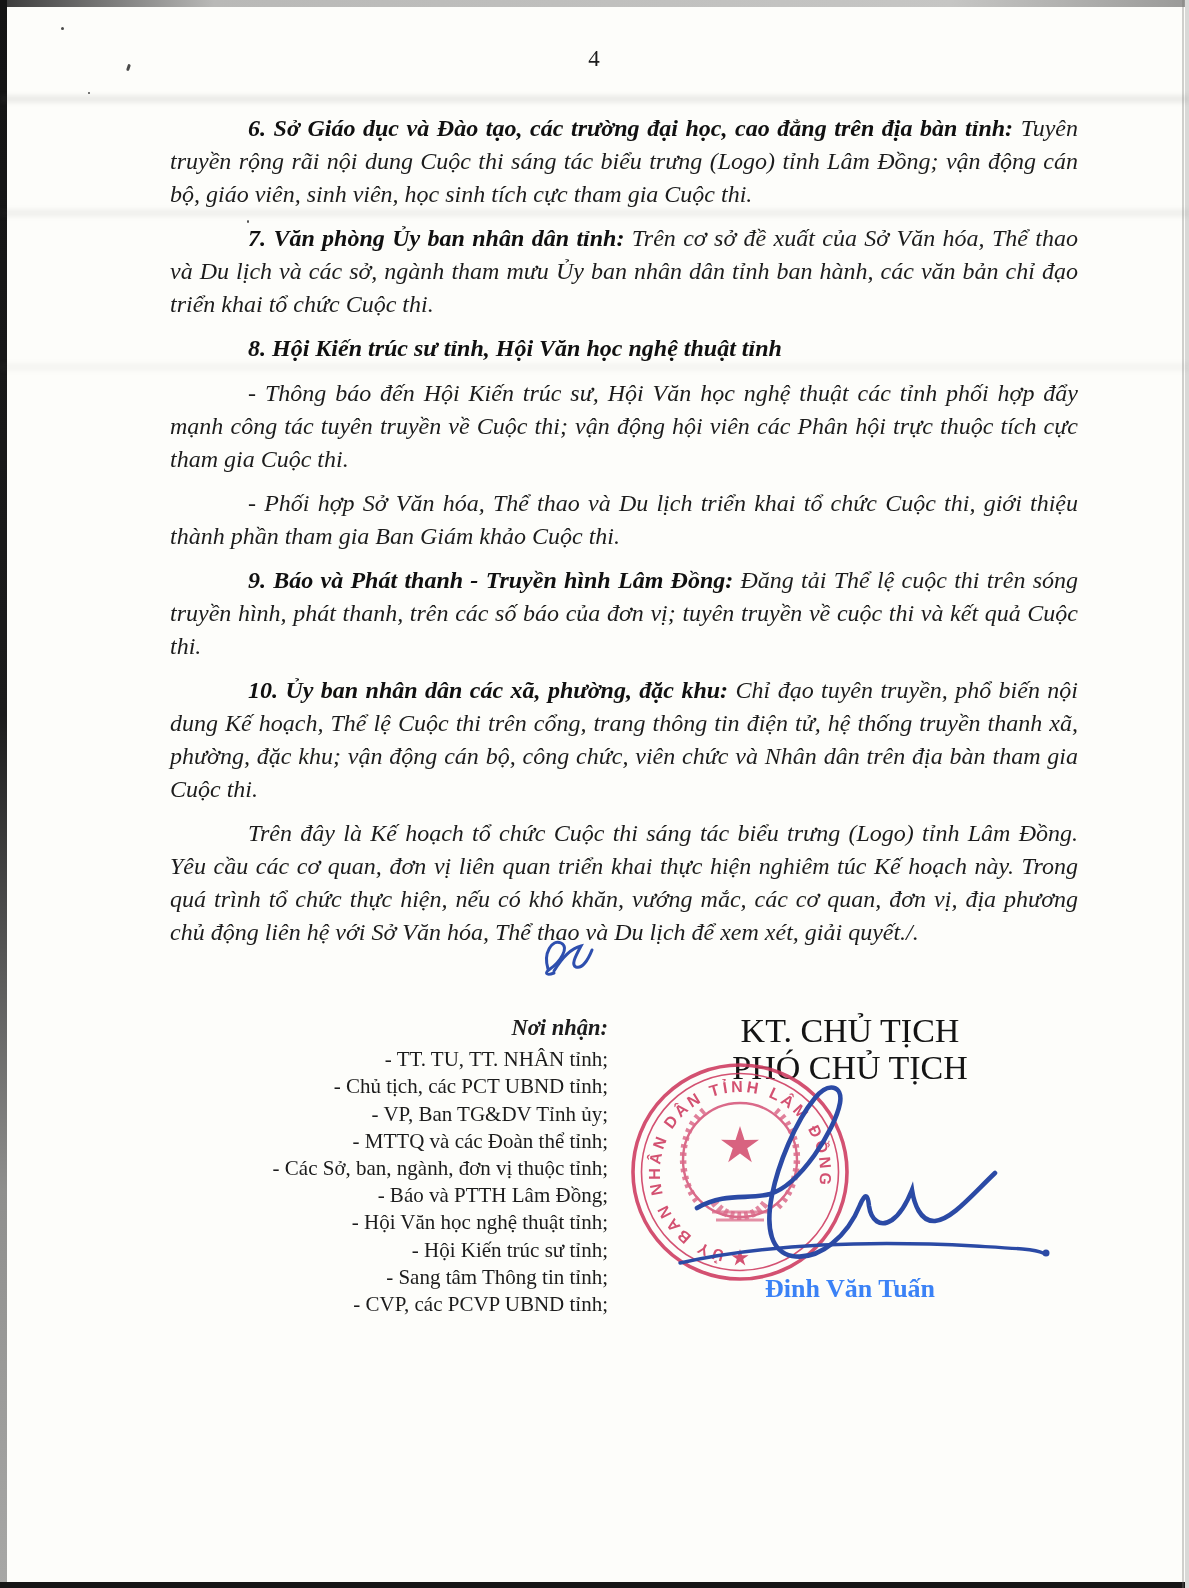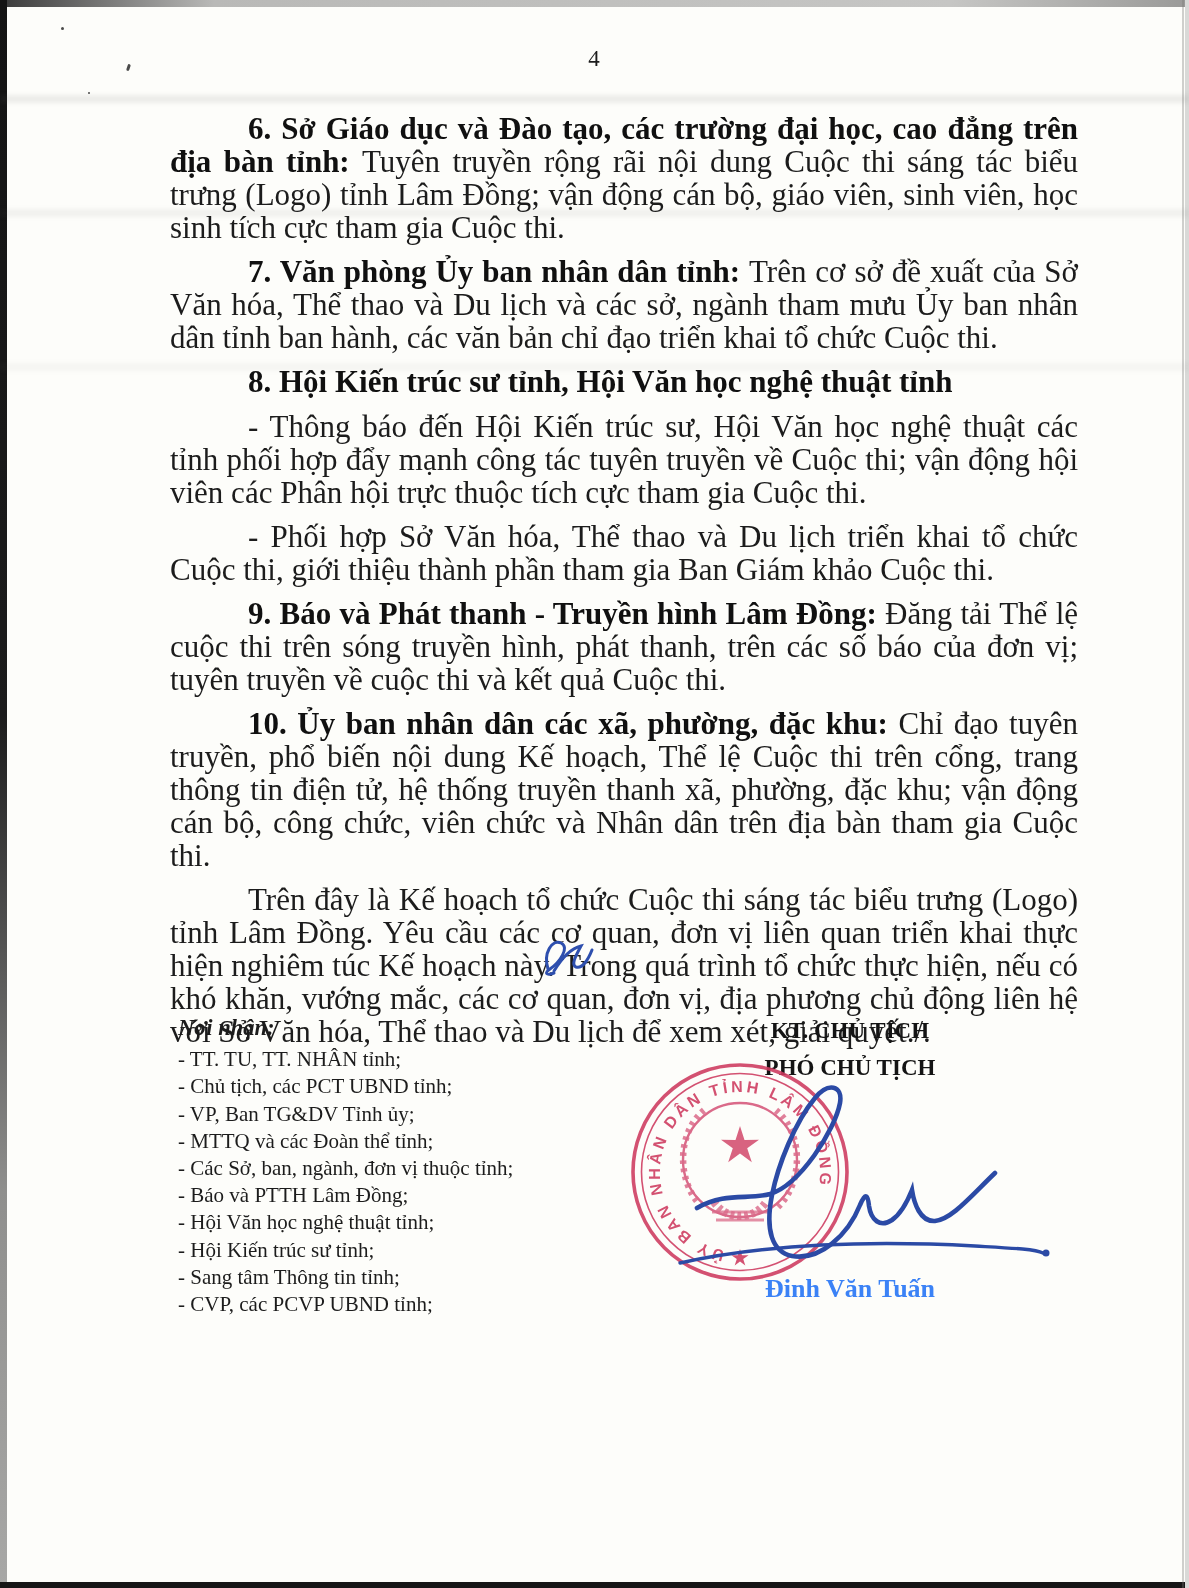--- a/index.html
+++ b/index.html
@@ -19,31 +19,31 @@
   .edge-bottom{position:absolute;left:0;bottom:0;width:1189px;height:6px;background:#161616;}
   .edge-right-line{position:absolute;top:0;right:5px;width:2px;height:1588px;background:rgba(120,120,118,.35);}
   .edge-right{position:absolute;top:0;right:0;width:4px;height:1588px;background:#d9d9d7;}
   .smudge{position:absolute;left:0;width:1189px;height:8px;filter:blur(2px);}
   .speck{position:absolute;background:#4a4a4a;border-radius:50%;}
 
   .pagenum{position:absolute;top:46px;left:0;width:1189px;text-align:center;
     font-size:23px;letter-spacing:1px;}
 
   .content{position:absolute;left:170px;top:112px;width:908px;
-    font-size:31px;line-height:33px;text-align:justify;}
+    font-size:24px;line-height:33px;text-align:justify;font-style:italic;}
   .content p{margin:0 0 11px 0;text-indent:78px;}
   .content p.head-only{text-align:left;margin-bottom:12px;}
   b,.b{font-weight:bold;color:#101010;}
 
   .recipients{position:absolute;left:178px;top:1014px;width:430px;
-    font-size:21px;line-height:27.2px;}
+    font-size:21px;line-height:27.2px;text-align:right;}
   .recipients .title{font-weight:bold;font-style:italic;font-size:22.5px;margin-bottom:5px;}
 
   .sig-title{position:absolute;left:635px;top:1012px;width:430px;text-align:center;
-    font-weight:bold;font-size:23px;line-height:37px;color:#141414;}
+    font-weight:normal;font-size:34px;line-height:37px;color:#141414;}
   .signer-name{position:absolute;left:635px;top:1274px;width:430px;text-align:center;
     font-weight:bold;font-size:26px;color:#3b82f6;}
 
   .overlay{position:absolute;left:0;top:0;width:1189px;height:1588px;pointer-events:none;}
 </style>
 </head>
 <body>
 
 <div class="page">
 

